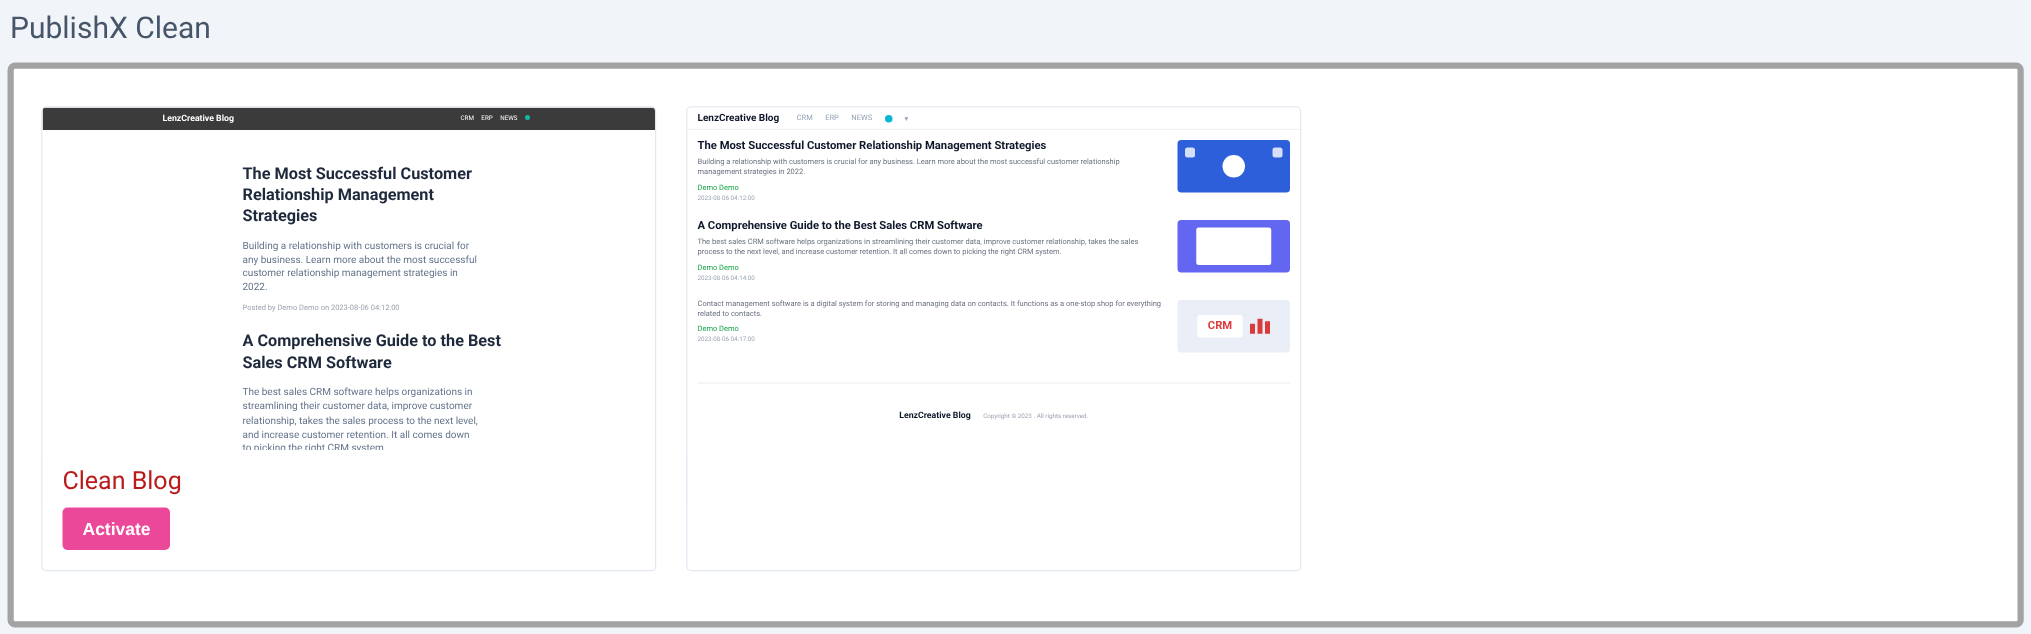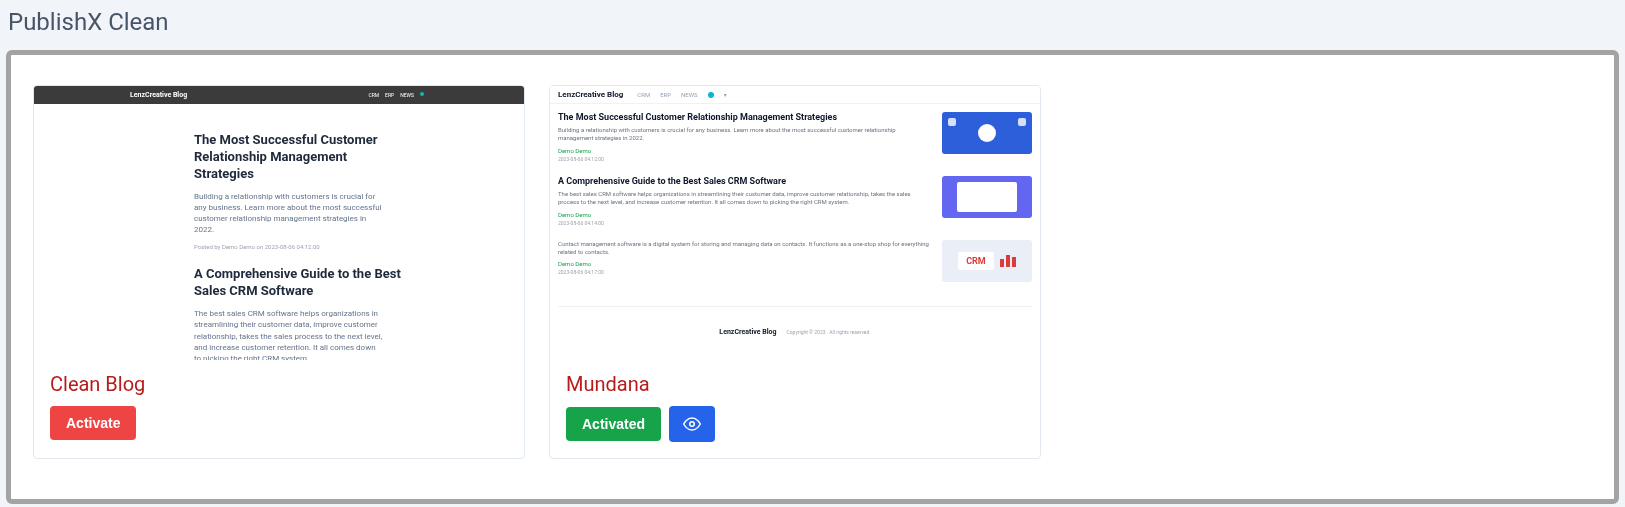--- a/index.html
+++ b/index.html
@@ -56,21 +56,21 @@
     justify-content: center;
     font-size: 14px;
     font-weight: 600;
     border: none;
     border-radius: 4px;
     padding: 9px 16px;
     cursor: pointer;
     color: #fff;
     vertical-align: middle;
   }
-  .btn-primary { background: #ef4444; }
+  .btn-primary { background: #ec4899; }
   .btn-success { background: #16a34a; }
   .btn-preview { background: #2563eb; padding: 9px 14px; margin-left: 4px; }
   .eye-icon { width: 18px; height: 18px; display:block; }
 
   
   .cb-header {
     background: #3b3b3b;
     height: 18px;
     display: flex;
     align-items: center;
@@ -215,25 +215,15 @@
                 <span class="bar b3"></span>
             </span>
           </div>
         </div>
         <div class="mn-footer">
           <span class="mn-foot-brand">LenzCreative Blog</span>
           <span class="mn-foot-copy">Copyright © 2023 . All rights reserved.</span>
         </div>
       </div>
     </div>
-    <div class="card-body">
-      <div class="theme-name">Mundana</div>
-      <button class="btn btn-success">Activated</button>
-      <button class="btn btn-preview">
-        <svg class="eye-icon" viewBox="0 0 24 24" fill="none" stroke="#ffffff" stroke-width="2" stroke-linecap="round" stroke-linejoin="round">
-          <path d="M1 12s4-8 11-8 11 8 11 8-4 8-11 8-11-8-11-8z"></path>
-          <circle cx="12" cy="12" r="3"></circle>
-        </svg>
-      </button>
-    </div>
   </div>
 
 </div>
 
 </body></html>

